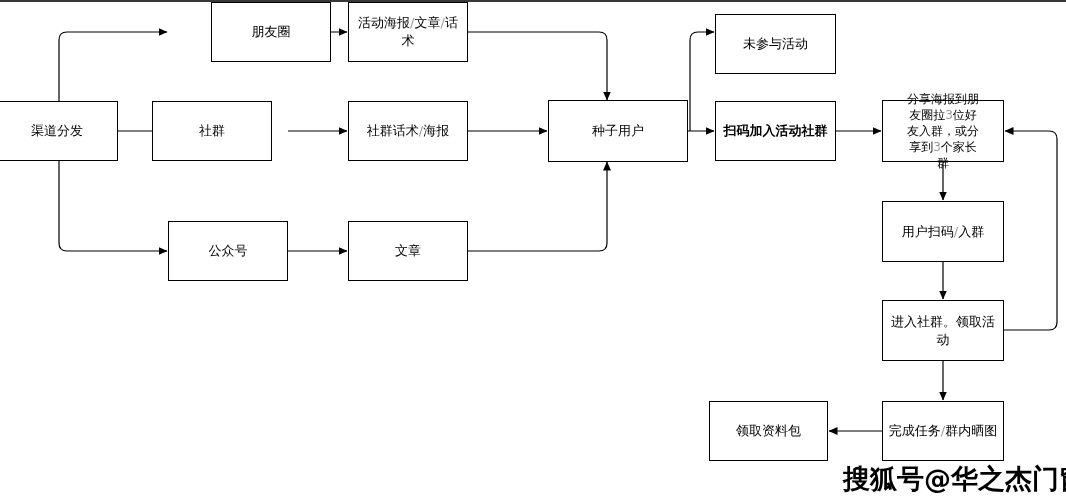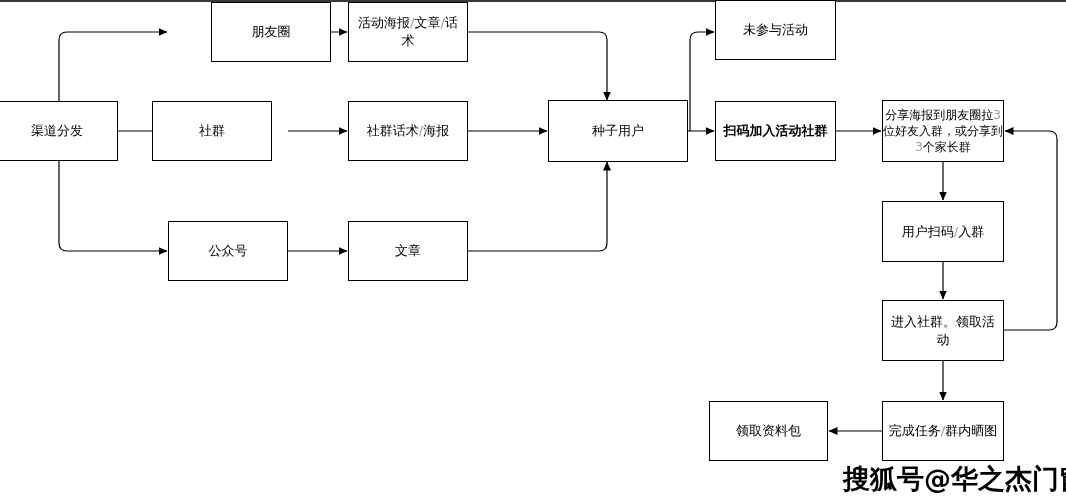--- a/index.html
+++ b/index.html
@@ -28,21 +28,21 @@
     background: #ffffff;
     display: flex;
     align-items: center;
     justify-content: center;
     text-align: center;
     color: #000000;
     font-size: 13px;
     line-height: 1.35;
     padding: 2px 4px;
   }
-  .node.small-text { font-size: 12px; padding: 2px 0; }
+  .node.small-text { font-size: 12px; padding: 2px 22px; }
   .lt { color: #9a9a9a; }
   .watermark {
     position: absolute;
     left: 843px;
     top: 461px;
     width: 215px;
     font-size: 27px;
     font-weight: bold;
     color: #000000;
     letter-spacing: 0px;
@@ -113,21 +113,21 @@
   </div>
 
   <div class="node" style="left:348px; top:221px; width:120px; height:60px;">
     <span class="flow-label">文章</span>
   </div>
 
   <div class="node" style="left:548px; top:100px; width:140px; height:62px;">
     <span class="flow-label">种子用户</span>
   </div>
 
-  <div class="node" style="left:715px; top:0; width:121px; height:60px;justify-content:center;">
+  <div class="node" style="left:715px; top:14px; width:121px; height:60px;justify-content:center;">
     <span class="flow-label">未参与活动</span>
   </div>
 
   <div class="node" style="left:715px; top:101px; width:121px; height:60px;font-weight:bold;">
     <span class="flow-label">扫码加入活动社群</span>
   </div>
 
   <div class="node small-text" style="left:882px; top:100px; width:122px; height:62px;">
     <span class="flow-label">分享海报到朋友圈拉<span class="lt">3</span>位好友入群，或分享到<span class="lt">3</span>个家长群</span>
   </div>

